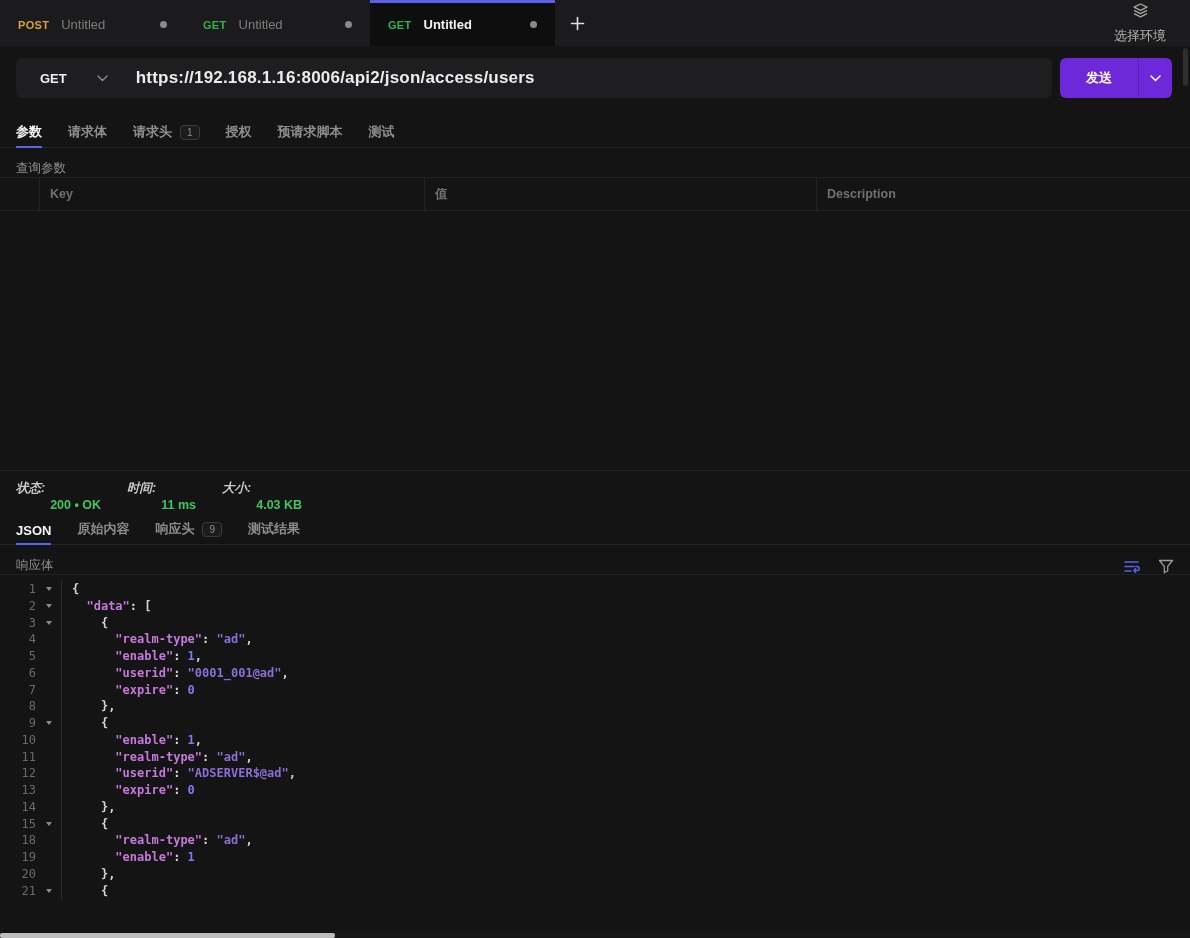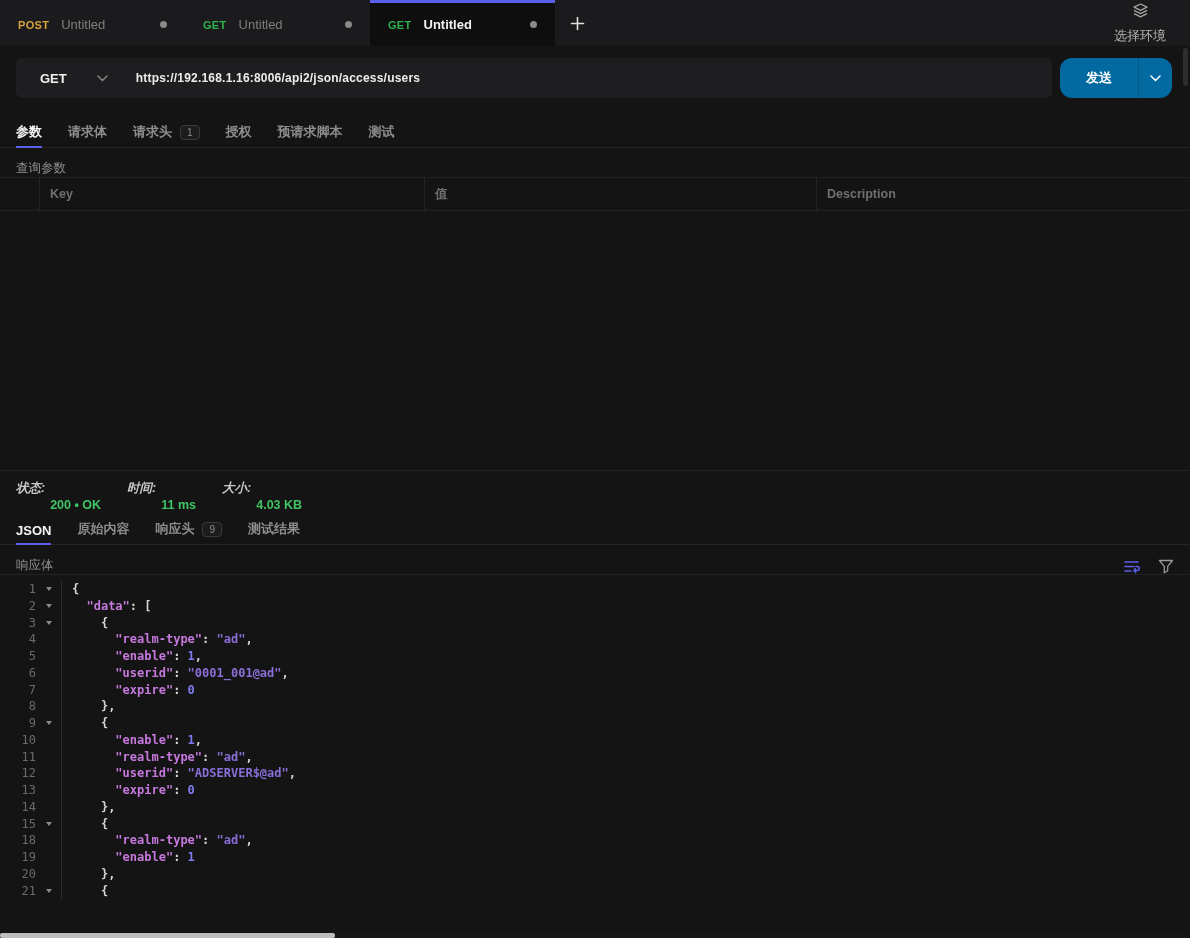--- a/index.html
+++ b/index.html
@@ -32,23 +32,23 @@
   .env-select { display:flex; align-items:center; gap:8px; cursor:pointer;flex-direction:column; }
   .env-select span { font-size:13px; color:#b5b5b5; }
   
   .url-row { display:flex; align-items:center; height:64px; padding:0 18px 0 16px; gap:8px; position:relative; }
   .url-bar {
     flex:1; height:40px; background:#1e1e20; border-radius:6px;
     display:flex; align-items:center;
   }
   .method-select { display:flex; align-items:center; gap:30px; padding:0 28px 0 24px; cursor:pointer; }
   .method-select .mtext { font-size:13px; font-weight:bold; color:#f0f0f0; }
-  .url-text { font-size:12px; font-weight:bold; color:#ececec; letter-spacing:.2px; }
+  .url-text { font-size:17px; font-weight:bold; color:#ececec; letter-spacing:.2px; }
   .send-btn {
-    width:112px; height:40px; background:#0369a1; border:none; border-radius:12px;
+    width:112px; height:40px; background:#6d28d9; border:none; border-radius:6px;
     display:flex; align-items:stretch; cursor:pointer; overflow:hidden; padding:0;
   }
   .send-main { flex:1; display:flex; align-items:center; justify-content:center;
     color:#fff; font-size:13px; font-weight:bold; font-family:inherit; }
   .send-caret { width:34px; display:flex; align-items:center; justify-content:center;
     border-left:1px solid rgba(0,0,0,0.18); }
   .v-scrollbar {
     position:absolute; right:2px; top:2px; width:5px; height:38px;
     background:#2e2e30; border-radius:3px;
   }

